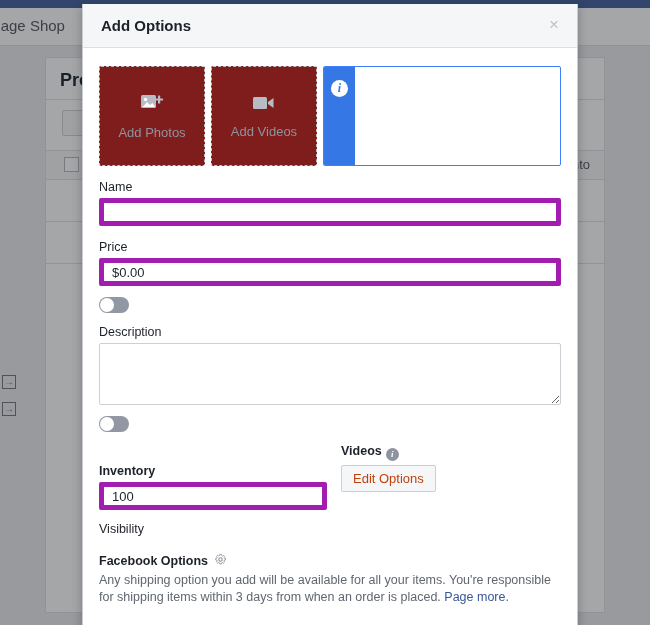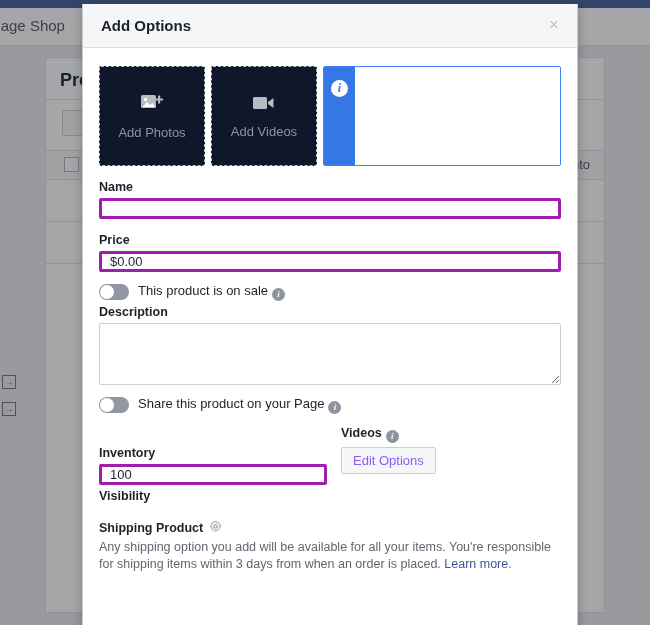--- a/index.html
+++ b/index.html
@@ -120,21 +120,21 @@
 
   
   #media-row { display: flex; gap: 6px; height: 100px; }
   .media-box {
     flex: 0 0 106px;
     border: 1px dashed #bec3c9;
     border-radius: 2px;
     display: flex; flex-direction: column;
     align-items: center; justify-content: center;
     gap: 8px; cursor: pointer;
-    background: #0f172a;
+    background: #7f1d1d;
   }
   .media-label { font-size: 13px; color: #8d949e; }
   .media-icon { color: #b7bcc4; display: block; }
 
   #info-box {
     flex: 1 1 auto;
     border: 1px solid #4080ff;
     border-radius: 2px;
     display: flex;
     overflow: hidden;
@@ -155,27 +155,27 @@
   }
   #info-text {
     padding: 9px 10px 9px 11px;
     font-size: 12.5px; line-height: 16px; color: #1d2129;
   }
   .blue-link { color: #3b5998; font-weight: bold; text-decoration: none; cursor: pointer; }
   .blue-link-plain { color: #385898; text-decoration: none; cursor: pointer; }
 
   
   .field-label {
-    font-size: 12.5px; font-weight: bold; color: #1d2129;
+    font-size: 12.5px; font-weight: normal; color: #1d2129;
     margin: 14px 0 4px 0;
   }
-  .field-label.tight { margin-top: 4px; }
+  .field-label.tight { margin-top: 12px; }
   .text-input {
-    display: block; width: 100%; height: 21px;
-    border: 3px solid #a21caf; border-radius: 2px;
+    display: block; width: 100%; height: 28px;
+    border: 5px solid #a21caf; border-radius: 2px;
     background: #fff;
     font-family: "Liberation Sans", sans-serif;
     font-size: 13px; color: #1d2129;
     padding: 0 8px; outline: none;
   }
   .textarea-input {
     display: block; width: 100%; height: 62px;
     border: 1px solid #ccd0d5; border-radius: 2px;
     background: #fff;
     font-family: "Liberation Sans", sans-serif;
@@ -210,21 +210,21 @@
 
   #inv-opt-row { display: flex; gap: 14px; margin-top: 12px; }
   #inv-col { flex: 0 0 228px; margin-top: 20px; }
   #opt-col { flex: 0 0 auto; }
   .col-label { font-size: 12.5px; font-weight: bold; color: #1d2129; margin-bottom: 4px; }
 
   .grey-button {
     display: inline-block;
     border: 1px solid #ccd0d5; border-radius: 2px;
     background: #f5f6f7;
-    font-size: 13px; color: #8b5cf6;
+    font-size: 13px; color: #c2410c;
     padding: 5px 11px; cursor: pointer;
     font-family: "Liberation Sans", sans-serif;
   }
   .caret {
     display: inline-block; margin-left: 6px;
     border-left: 4px solid transparent;
     border-right: 4px solid transparent;
     border-top: 5px solid #4b4f56;
     vertical-align: 2px;
   }
@@ -310,37 +310,31 @@
 
     
     <div class="field-label">Price</div>
     <input class="text-input" type="text" value="$0.00" style="">
 
     
     <div class="toggle-row">
       <div class="toggle">
           <div class="knob"></div>
         </div>
-      <div class="toggle-label">
-        <span>This product is on sale</span><span class="info-mini">i</span>
-      </div>
     </div>
 
     
     <div class="field-label tight">Description</div>
     <textarea class="textarea-input" style=""></textarea>
 
     
     <div class="toggle-row">
       <div class="toggle">
           <div class="knob"></div>
         </div>
-      <div class="toggle-label">
-        <span>Share this product on your Page</span><span class="info-mini">i</span>
-      </div>
     </div>
 
     
     <div id="inv-opt-row">
       <div id="inv-col">
         <div class="col-label">Inventory</div>
         <input class="text-input" type="text" value="100" style="">
       </div>
       <div id="opt-col">
         <div class="col-label">
@@ -348,28 +342,28 @@
         </div>
         <div class="grey-button">Edit Options</div>
       </div>
     </div>
 
     
     <div class="field-label tight">Visibility</div>
 
     
     <div id="shipping-head">
-      <span id="shipping-title">Shipping Product</span>
+      <span id="shipping-title">Facebook Options</span>
       <span>
         <svg width="13" height="13" viewBox="0 0 16 16" fill="#8d949e">
           <path d="M8 5.2a2.8 2.8 0 1 0 0 5.6 2.8 2.8 0 0 0 0-5.6zm0 4.2a1.4 1.4 0 1 1 0-2.8 1.4 1.4 0 0 1 0 2.8z"></path>
           <path d="M14.3 6.9l-1.3-.2a5.2 5.2 0 0 0-.5-1.2l.8-1.05-1.45-1.45-1.05.8a5.2 5.2 0 0 0-1.2-.5L9.1 1.7H7.05L6.85 3a5.2 5.2 0 0 0-1.2.5l-1.05-.8L3.15 4.15l.8 1.05c-.22.37-.39.77-.5 1.2l-1.3.2v2.05l1.3.2c.11.43.28.83.5 1.2l-.8 1.05 1.45 1.45 1.05-.8c.37.22.77.39 1.2.5l.2 1.3H9.1l.2-1.3c.43-.11.83-.28 1.2-.5l1.05.8 1.45-1.45-.8-1.05c.22-.37.39-.77.5-1.2l1.3-.2V6.9z" fill="none" stroke="#8d949e" stroke-width="1.1"></path>
         </svg>
       </span>
     </div>
     <div id="shipping-desc">
-      <span>Any shipping option you add will be available for all your items. You're responsible for shipping items within 3 days from when an order is placed. </span><a class="blue-link-plain">Learn more</a><span>.</span>
+      <span>Any shipping option you add will be available for all your items. You're responsible for shipping items within 3 days from when an order is placed. </span><a class="blue-link-plain">Page more</a><span>.</span>
     </div>
 
     
 
   </div>
 </div>
 
 </body></html>

